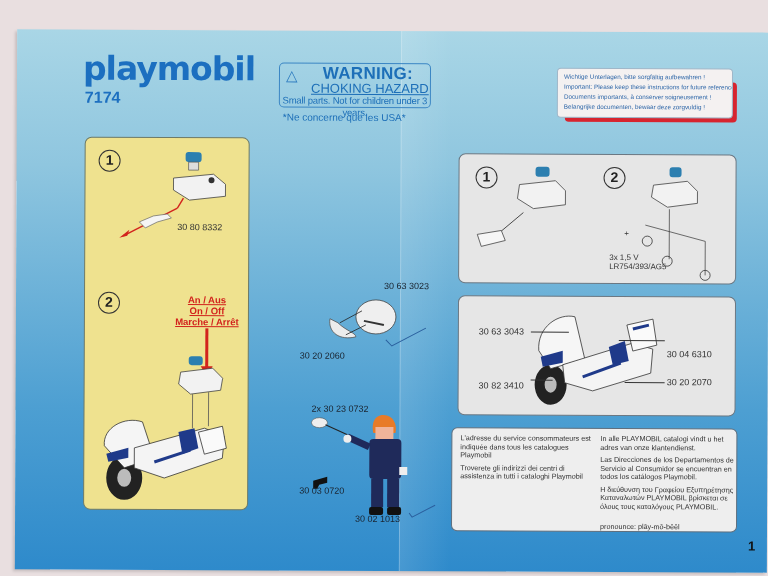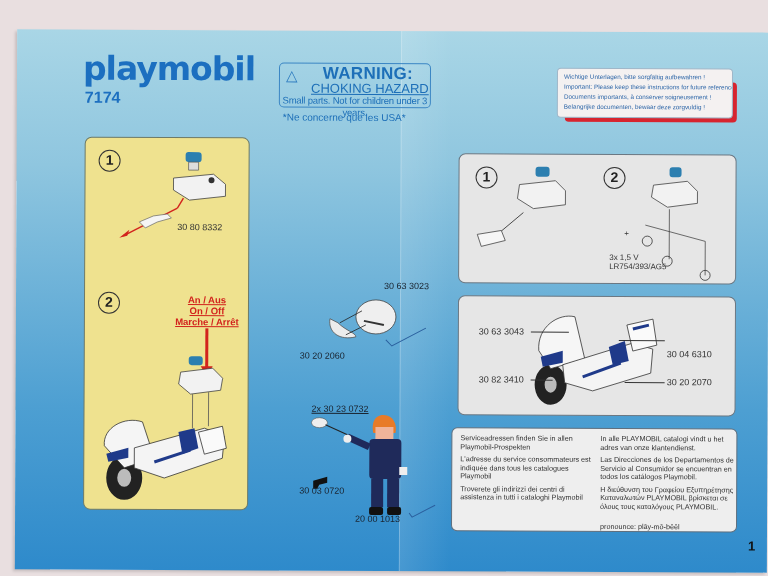--- a/index.html
+++ b/index.html
@@ -158,38 +158,38 @@
     <path d="M48 32 L68 36" stroke="#333" stroke-width="2"></path>
     <path d="M14 30 C12 44 24 52 40 48 C40 44 30 42 22 34 Z" fill="#ececec" stroke="#555" stroke-width="0.8"></path>
     <line x1="24" y1="34" x2="46" y2="22" stroke="#222" stroke-width="0.8"></line>
     <line x1="30" y1="46" x2="50" y2="36" stroke="#222" stroke-width="0.8"></line>
   </svg>
   <div class="pn dark" style="left:284px; top:320px;">30 20 2060</div>
   <svg class="check" style="left:368px; top:295px;" width="44" height="22">
     <path d="M2 14 L8 20 L42 2" fill="none" stroke="#2a5f9e" stroke-width="1"></path>
   </svg>
 
-  <div class="pn dark" style="left:296px; top:373px;text-decoration:underline;">2x 30 23 0732</div>
+  <div class="pn dark" style="left:296px; top:373px;">2x 30 23 0732</div>
   <svg style="position:absolute; left:290px; top:380px;" width="110" height="120">
     <ellipse cx="14" cy="12" rx="8" ry="5" fill="#eee" stroke="#555" stroke-width="0.6"></ellipse>
     <line x1="20" y1="14" x2="42" y2="24" stroke="#222" stroke-width="1"></line>
     <path d="M78 4 C68 4 66 14 68 22 L90 22 C92 14 88 4 78 4 Z" fill="#e87b28"></path>
     <rect x="70" y="16" width="18" height="12" fill="#f0b49a"></rect>
     <rect x="64" y="28" width="32" height="40" rx="4" fill="#1f2a5a"></rect>
     <path d="M64 36 L42 26" stroke="#1f2a5a" stroke-width="7"></path>
     <circle cx="42" cy="28" r="4" fill="#eee"></circle>
     <rect x="66" y="68" width="12" height="28" fill="#1f2a5a"></rect>
     <rect x="82" y="68" width="12" height="28" fill="#1f2a5a"></rect>
     <rect x="64" y="96" width="14" height="8" rx="2" fill="#111"></rect>
     <rect x="82" y="96" width="14" height="8" rx="2" fill="#111"></rect>
     <rect x="94" y="56" width="8" height="8" fill="#eee"></rect>
     <path d="M8 70 L22 66 L22 72 L14 74 L12 78 L8 78 Z" fill="#111"></path>
   </svg>
   <div class="pn dark" style="left:284px; top:455px;">30 03 0720</div>
-  <div class="pn dark" style="left:340px; top:483px;">20 00 1013</div>
+  <div class="pn dark" style="left:340px; top:483px;">30 02 1013</div>
   <svg class="check" style="left:392px; top:470px;" width="30" height="18">
     <path d="M2 12 L5 16 L28 4" fill="none" stroke="#2a5f9e" stroke-width="1"></path>
   </svg>
 
   <div class="panel-grey" style="left:442px; top:122px; width:278px; height:130px;">
     <div class="step-num" style="left:16px; top:12px;">1</div>
     <div class="step-num" style="left:144px; top:12px;">2</div>
     <svg style="position:absolute; left:10px; top:8px;" width="260" height="120">
       <rect x="66" y="4" width="14" height="10" rx="3" fill="#2c7fb0"></rect>
       <path d="M50 22 L86 18 L96 28 L96 42 L64 46 L48 36 Z" fill="#f2f2f2" stroke="#444" stroke-width="0.8"></path>
@@ -219,29 +219,28 @@
       <path d="M34 60 L104 38 L124 44 L122 68 L64 86 L36 78 Z" fill="#f4f4f4" stroke="#333" stroke-width="0.8"></path>
       <path d="M80 42 L96 36 L100 56 L84 60 Z" fill="#1f3a8a"></path>
       <path d="M98 20 L124 14 L128 40 L104 46 Z" fill="#fafafa" stroke="#333" stroke-width="0.8"></path>
       <path d="M104 24 L120 20" stroke="#1f3a8a" stroke-width="3"></path>
       <path d="M54 72 L92 58" stroke="#1f3a8a" stroke-width="3"></path>
     </svg>
     <div class="pn" style="left:20px; top:30px;">30 63 3043</div>
     <div style="position:absolute; left:72px; top:35px; width:38px; height:1px; background:#333;"></div>
     <div class="pn" style="left:208px; top:52px;">30 04 6310</div>
     <div style="position:absolute; left:160px; top:43px; width:46px; height:1px; background:#333;"></div>
-    <div class="pn" style="left:20px; top:78px;">30 82 3410</div>
+    <div class="pn" style="left:20px; top:84px;">30 82 3410</div>
     <div style="position:absolute; left:72px; top:83px; width:22px; height:1px; background:#333;"></div>
     <div class="pn" style="left:208px; top:80px;">30 20 2070</div>
     <div style="position:absolute; left:166px; top:85px; width:40px; height:1px; background:#333;"></div>
   </div>
 
   <div class="service">
     <div class="col c1">
-      <p>Serviceadressen finden Sie in allen Playmobil-Prospekten</p>
       <p>L'adresse du service consommateurs est indiquée dans tous les catalogues Playmobil</p>
       <p>Troverete gli indirizzi dei centri di assistenza in tutti i cataloghi Playmobil</p>
     </div>
     <div class="col c2">
       <p>In alle PLAYMOBIL catalogi vindt u het adres van onze klantendienst.</p>
       <p>Las Direcciones de los Departamentos de Servicio al Consumidor se encuentran en todos los catálogos Playmobil.</p>
       <p>Η διεύθυνση του Γραφείου Εξυπηρέτησης Καταναλωτών PLAYMOBIL βρίσκεται σε όλους τους καταλόγους PLAYMOBIL.</p>
       <p style="margin-top:12px;">pronounce: plāy-mō-bēēl</p>
     </div>
   </div>

